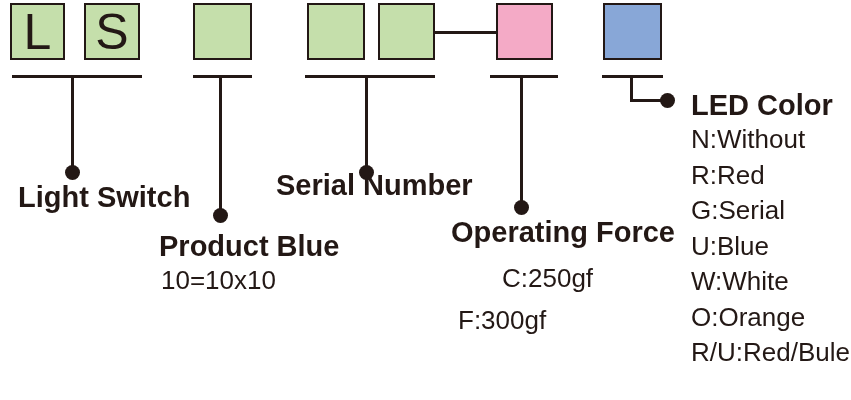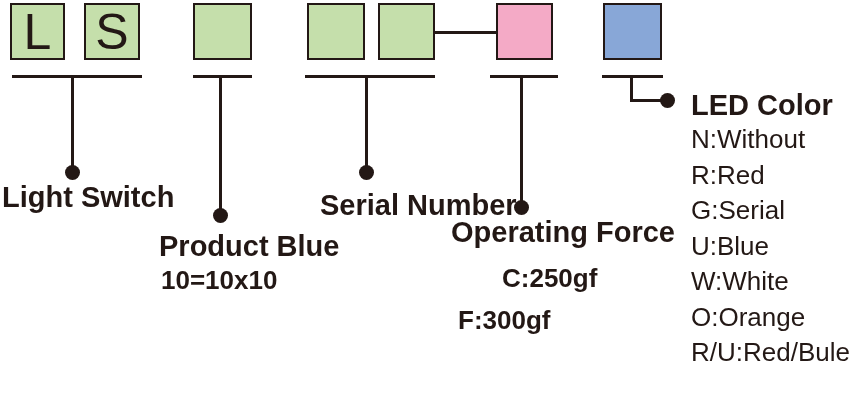--- a/index.html
+++ b/index.html
@@ -11,21 +11,21 @@
     position:absolute;top:3px;height:57px;box-sizing:border-box;
     border:2.5px solid #231815;display:flex;align-items:center;justify-content:center;
     font-size:50px;line-height:50px;color:#231815;
   }
   .box-green{background:#c5dfab;}
   .box-pink{background:#f4aac6;}
   .box-blue{background:#88a7d7;}
   .hline,.vline{position:absolute;background:#231815;}
   .dot{position:absolute;width:15px;height:15px;background:#231815;border-radius:50%;}
   .lbl{position:absolute;font-weight:bold;font-size:29px;line-height:27px;white-space:nowrap;}
-  .val{position:absolute;font-weight:700;font-size:26px;line-height:26px;white-space:nowrap;}
+  .val{position:absolute;font-weight:400;font-size:26px;line-height:26px;white-space:nowrap;}
   .led-list{position:absolute;left:691px;top:122px;font-size:26px;line-height:35.5px;font-weight:400;}
   .led-list div{white-space:nowrap;}
 </style>
 </head>
 <body>
 
 <div class="canvas">
 
   <div class="box box-green" style="left:10px;width:55px;">
     <span>L</span>
@@ -56,26 +56,26 @@
   <div class="vline" style="left:365px;top:75px;width:3px;height:97px;"></div>
   <div class="dot" style="left:359px;top:165px;"></div>
 
   <div class="vline" style="left:520px;top:75px;width:3px;height:133px;"></div>
   <div class="dot" style="left:514px;top:200px;"></div>
 
   <div class="vline" style="left:630px;top:75px;width:3px;height:27px;"></div>
   <div class="hline" style="left:630px;top:99px;width:34px;height:3px;"></div>
   <div class="dot" style="left:660px;top:93px;"></div>
 
-  <div class="lbl" style="left:2px;top:184px;">Light Switch</div>
+  <div class="lbl" style="left:18px;top:184px;">Light Switch</div>
 
   <div class="lbl" style="left:159px;top:233px;">Product Blue</div>
   <div class="val" style="left:161px;top:267px;">10=10x10</div>
 
-  <div class="lbl" style="left:276px;top:192px;margin-left:44px;">Serial Number</div>
+  <div class="lbl" style="left:276px;top:172px;">Serial Number</div>
 
   <div class="lbl" style="left:451px;top:219px;">Operating Force</div>
   <div class="val" style="left:454px;top:265px;margin-left:48px;">C:250gf</div>
   <div class="val" style="left:458px;top:307px;">F:300gf</div>
 
   <div class="lbl" style="left:691px;top:92px;">LED Color</div>
   <div class="led-list">
     <div>N:Without</div>
     <div>R:Red</div>
     <div>G:Serial</div>

